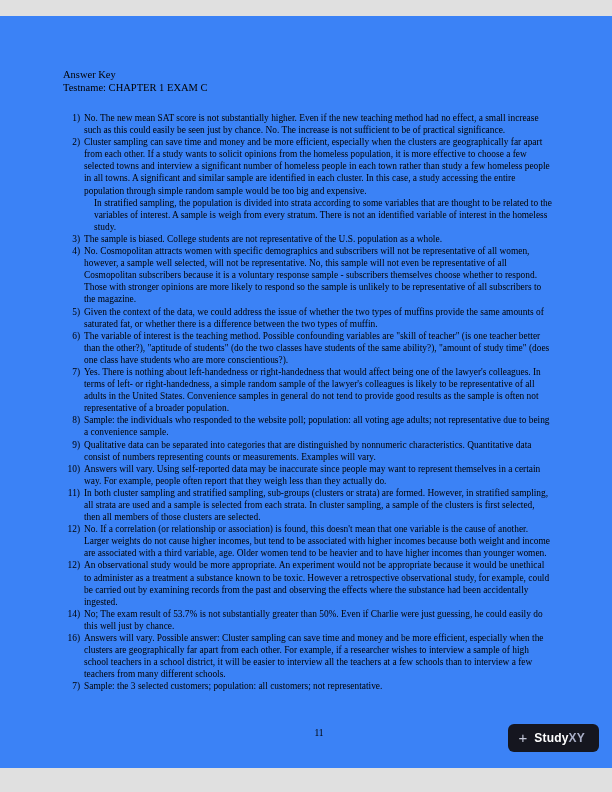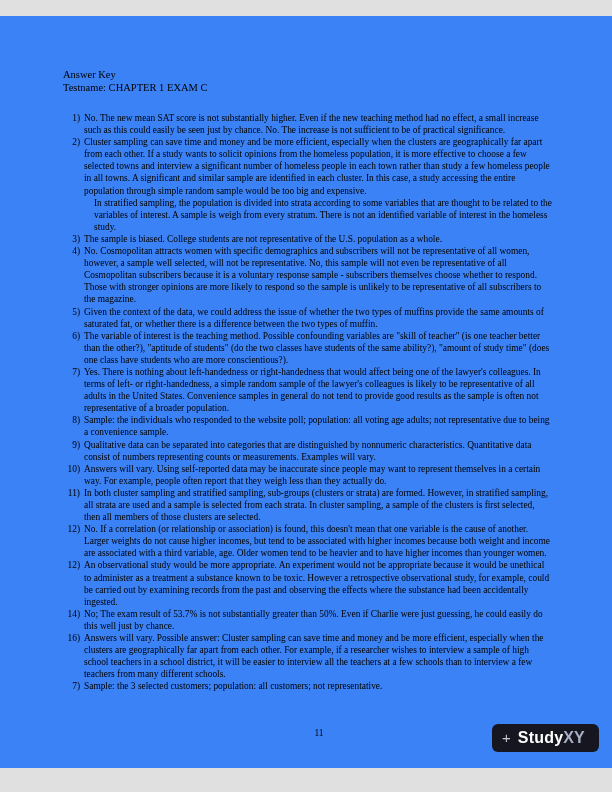--- a/index.html
+++ b/index.html
@@ -61,21 +61,21 @@
     gap: 7px;
     font-family: "Liberation Sans", sans-serif;
   }
   .brand-plus {
     color: #c2c6d6;
     font-size: 15px;
     font-weight: 400;
     line-height: 1;
     transform: translateY(-1px);
   }
-  .brand-name { font-size: 16px; line-height: 1; letter-spacing: 0.2px; }
+  .brand-name { font-size: 12px; line-height: 1; letter-spacing: 0.2px; }
   .brand-primary { color: #ffffff; font-weight: 700; }
   .brand-secondary { color: #a9aec6; font-weight: 700; }
 </style>
 </head>
 <body>
 
 <div class="page">
 
   <div class="header">
     <div>Answer Key</div>

